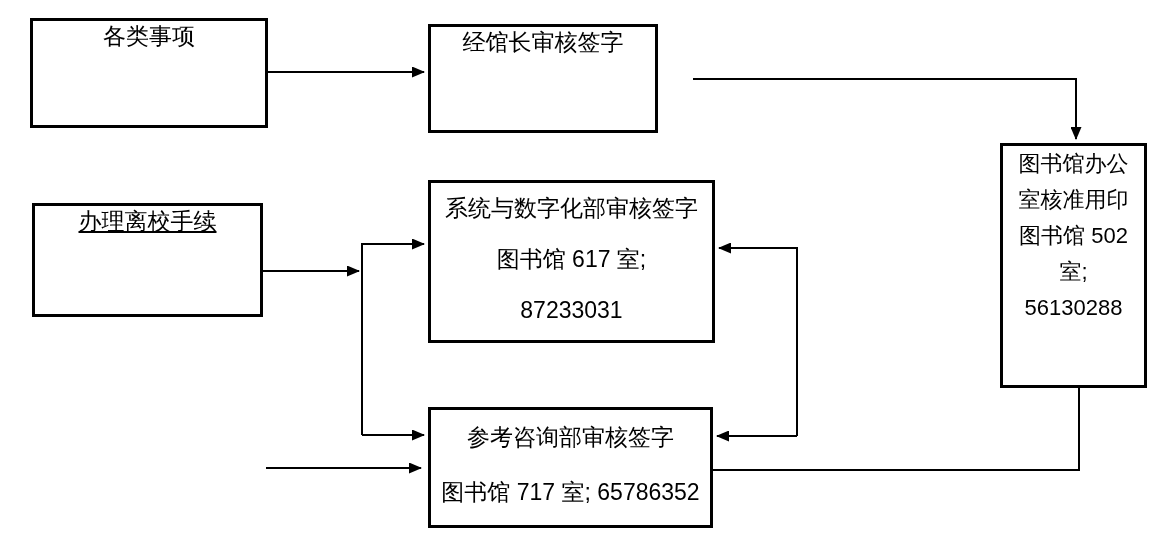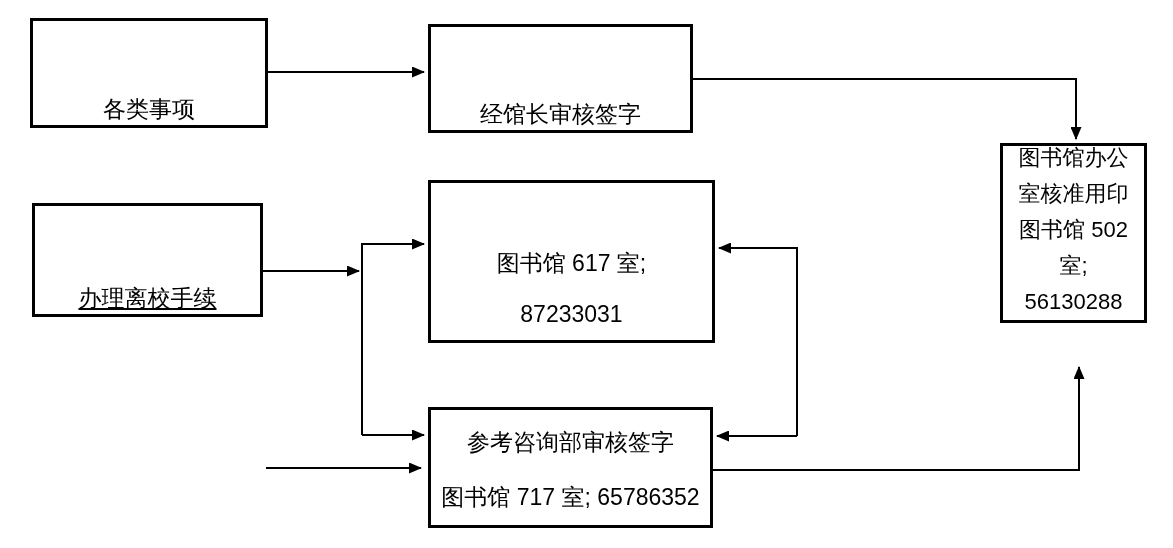--- a/index.html
+++ b/index.html
@@ -24,27 +24,27 @@
     height: 548px;
   }
   .node {
     position: absolute;
     box-sizing: border-box;
     border: 3px solid #000000;
     background: #ffffff;
     display: flex;
     flex-direction: column;
     align-items: center;
-    justify-content: flex-end;
+    justify-content: flex-start;
     text-align: center;
     white-space: nowrap;
   }
   #node-misc      { left: 30px;   top: 18px;  width: 238px; height: 110px; font-size: 23px; }
-  #node-director  { left: 428px;  top: 24px;  width: 265px; height: 109px; font-size: 23px; }
-  #node-office    { left: 1000px; top: 143px; width: 147px; height: 180px; font-size: 22px; line-height: 36px; }
+  #node-director  { left: 428px;  top: 24px;  width: 230px; height: 109px; font-size: 23px; }
+  #node-office    { left: 1000px; top: 143px; width: 147px; height: 245px; font-size: 22px; line-height: 36px; }
   #node-systems   { left: 428px;  top: 180px; width: 287px; height: 163px; font-size: 23px; line-height: 51px; }
   #node-leave     { left: 32px;   top: 203px; width: 231px; height: 114px; font-size: 23px; text-decoration: underline; }
   #node-info      { left: 33px;   top: 382px; width: 232px; height: 128px; font-size: 23px; }
   #node-reference { left: 428px;  top: 407px; width: 285px; height: 121px; font-size: 23px; line-height: 55px; }
 </style>
 </head>
 <body>
 
 <div class="canvas">
 
@@ -75,20 +75,21 @@
 
   <div class="node" id="node-office">
     <div>图书馆办公</div>
     <div>室核准用印</div>
     <div>图书馆 502</div>
     <div>室;</div>
     <div>56130288</div>
   </div>
 
   <div class="node" id="node-systems">
+    <div>系统与数字化部审核签字</div>
     <div>图书馆 617 室;</div>
     <div>87233031</div>
   </div>
 
   <div class="node" id="node-leave">
     <div>办理离校手续</div>
   </div>
 
 
   <div class="node" id="node-reference">

